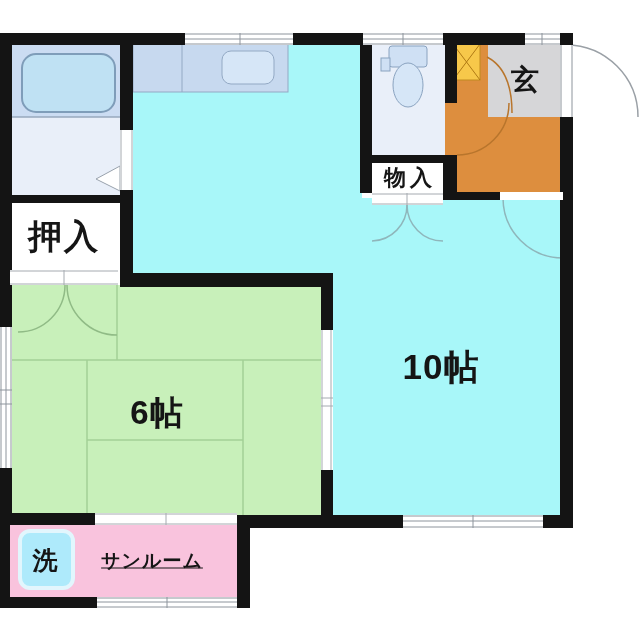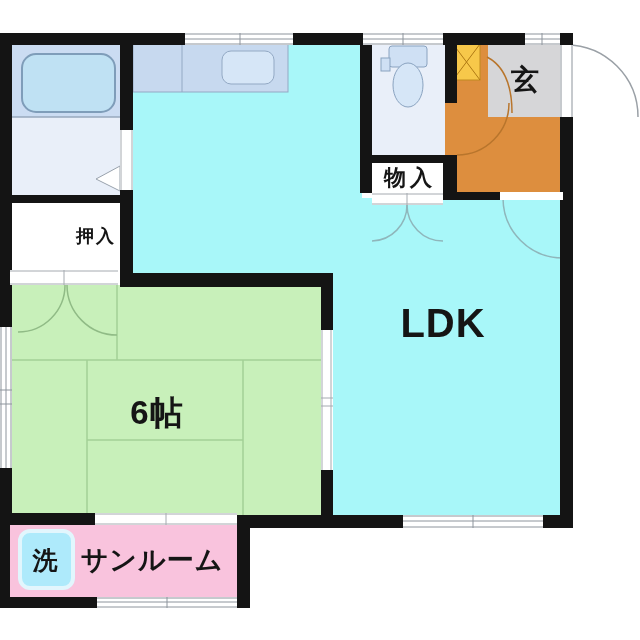--- a/index.html
+++ b/index.html
@@ -1,28 +1,28 @@
 <!DOCTYPE html>
 <html><head>
 <meta charset="utf-8">
 <style>
   html,body{margin:0;padding:0;background:#fff;}
   #stage{position:relative;width:640px;height:640px;background:#fff;overflow:hidden;
          font-family:"Liberation Sans","DejaVu Sans",sans-serif;}
   #plan-svg{position:absolute;left:0;top:0;}
   .lbl{position:absolute;transform:translate(-50%,-50%);color:#151515;font-weight:bold;
        white-space:nowrap;letter-spacing:2px;line-height:1;}
-  .lbl-oshiire{left:64px;top:236px;font-size:18px;margin-left:32px;}
+  .lbl-oshiire{left:64px;top:236px;font-size:34px;}
   .lbl-monoire{left:406px;top:178px;font-size:22px;letter-spacing:4px;padding-left:8px;}
   .lbl-genkan{left:526px;top:80px;font-size:28px;}
   .lbl-washitsu{left:168px;top:369px;font-size:38px;letter-spacing:6px;}
   .lbl-washitsu-size{left:157px;top:412px;font-size:33px;letter-spacing:1px;text-align:center;}
   .lbl-ldk{left:443px;top:323px;font-size:40px;letter-spacing:1px;}
   .lbl-ldk-size{left:441px;top:366px;font-size:35px;letter-spacing:1px;}
-  .lbl-sunroom{left:152px;top:560px;font-size:27px;letter-spacing:1px;}
+  .lbl-sunroom{left:152px;top:560px;font-size:19px;letter-spacing:1px;text-decoration:underline;}
   .lbl-laundry{left:46px;top:560px;font-size:25px;}
 </style>
 </head>
 <body>
 
 <div id="stage">
 <svg id="plan-svg" width="640" height="640" viewBox="0 0 640 640">
 
   <rect x="0" y="0" width="640" height="640" fill="#ffffff"></rect>
 
@@ -160,16 +160,16 @@
     <g>
       <rect x="500" y="192" width="63" height="8" fill="#ffffff"></rect>
     </g>
   </g>
 </svg>
 
   <div class="lbl lbl-oshiire">押入</div>
   <div class="lbl lbl-monoire">物入</div>
   <div class="lbl lbl-genkan">玄</div>
   <div class="lbl lbl-washitsu-size">6帖</div>
-  <div class="lbl lbl-ldk">LDK</div>
+  <div class="lbl lbl-ldk-size">10帖</div>
   <div class="lbl lbl-sunroom">サンルーム</div>
   <div class="lbl lbl-laundry">洗</div>
 </div>
 
 </body></html>

